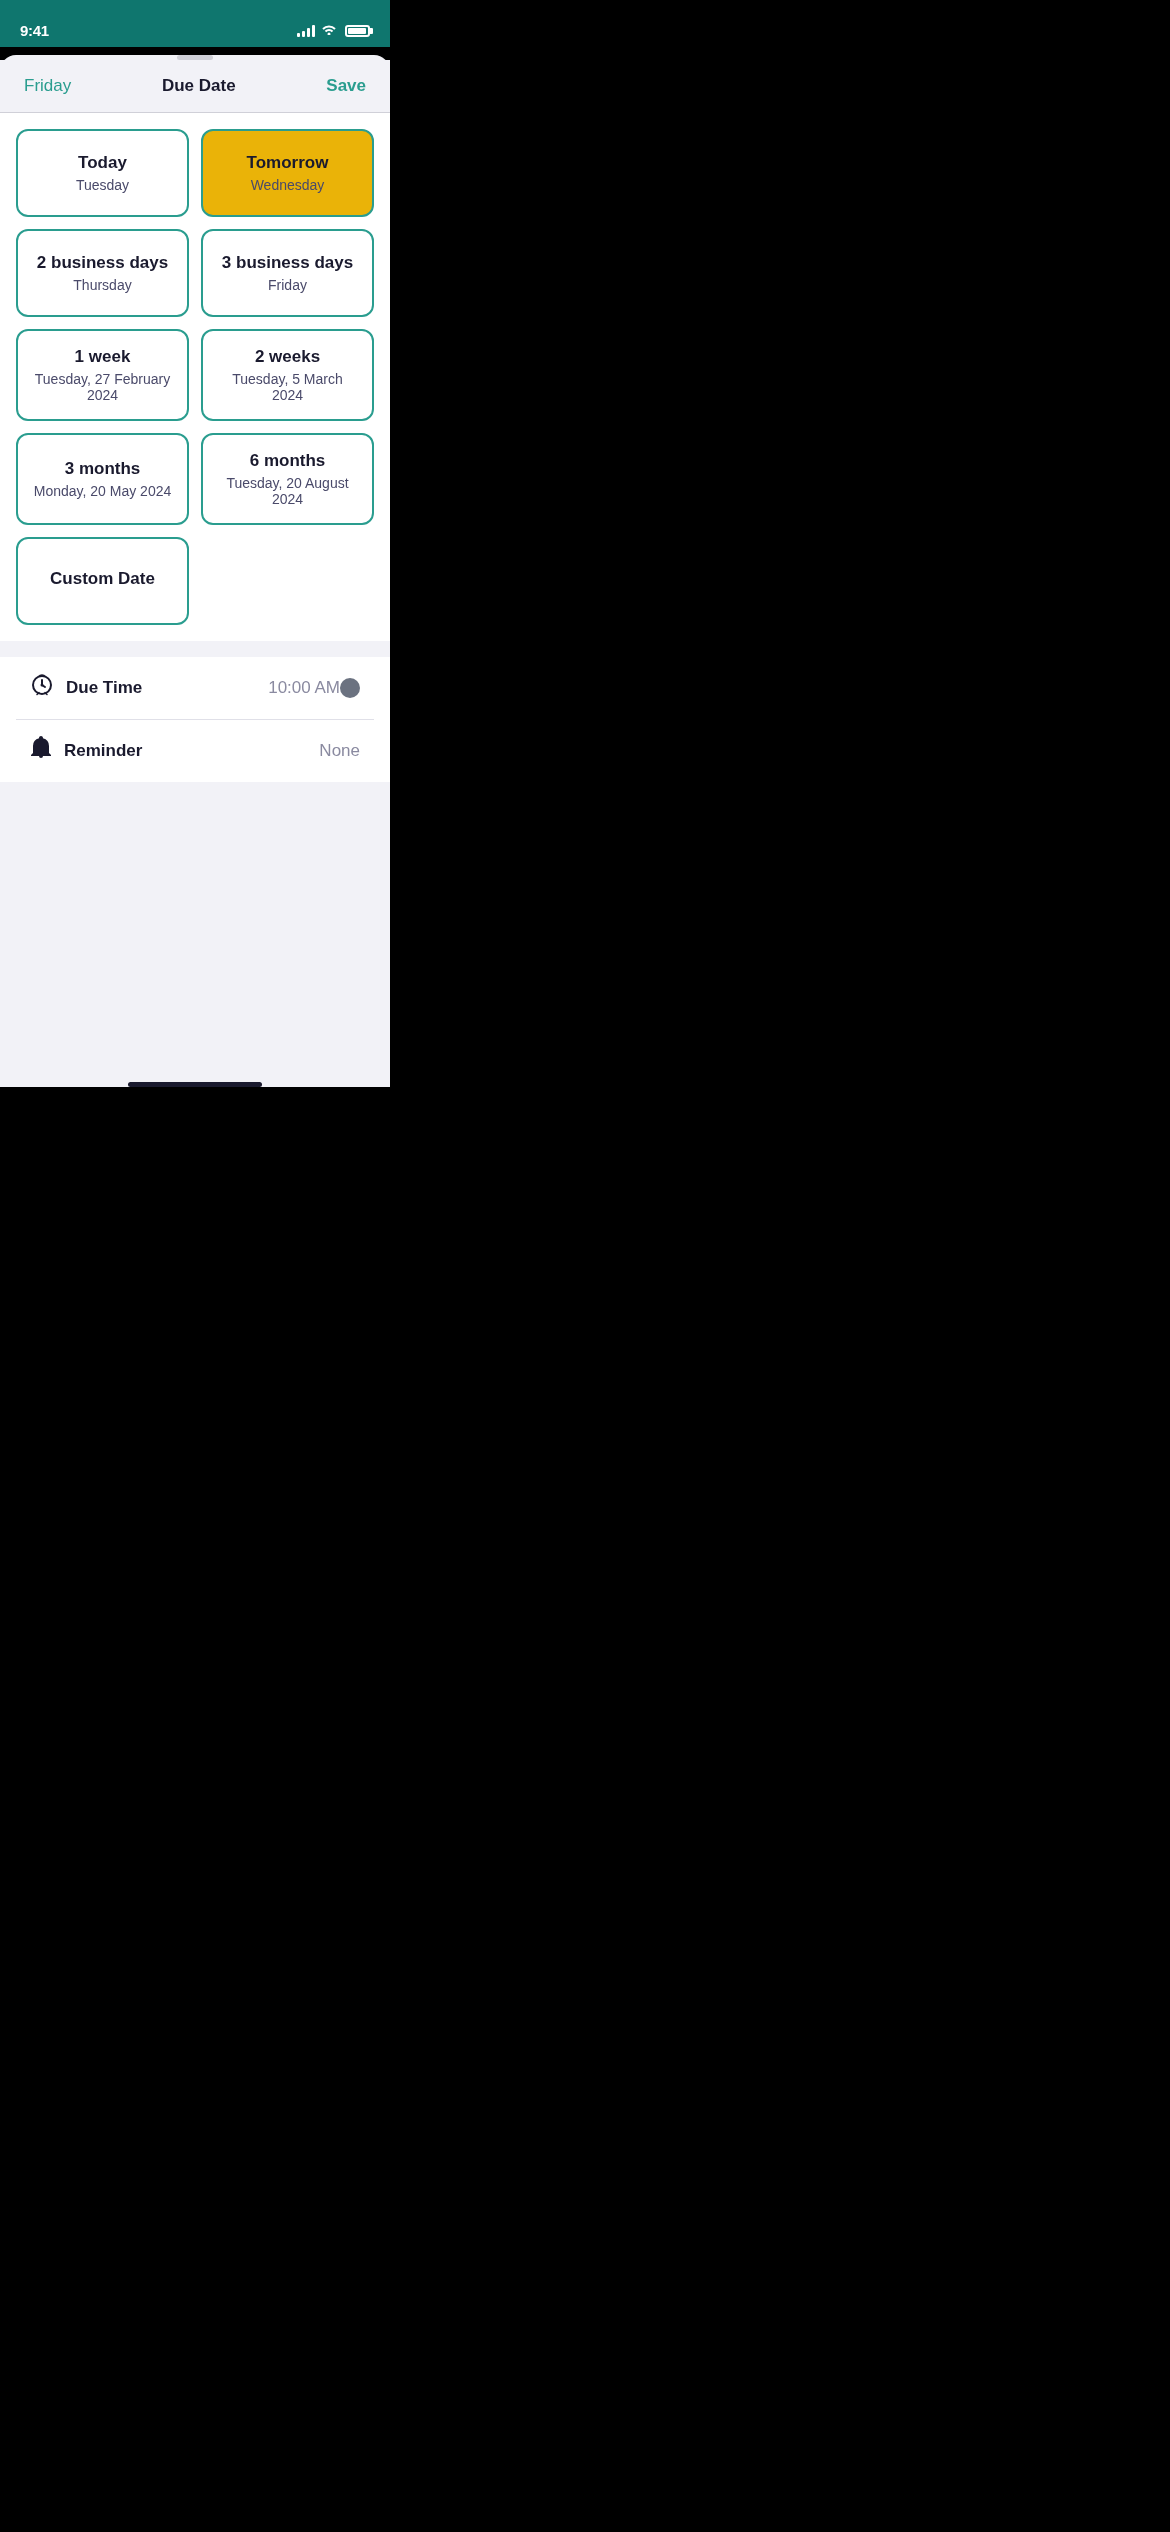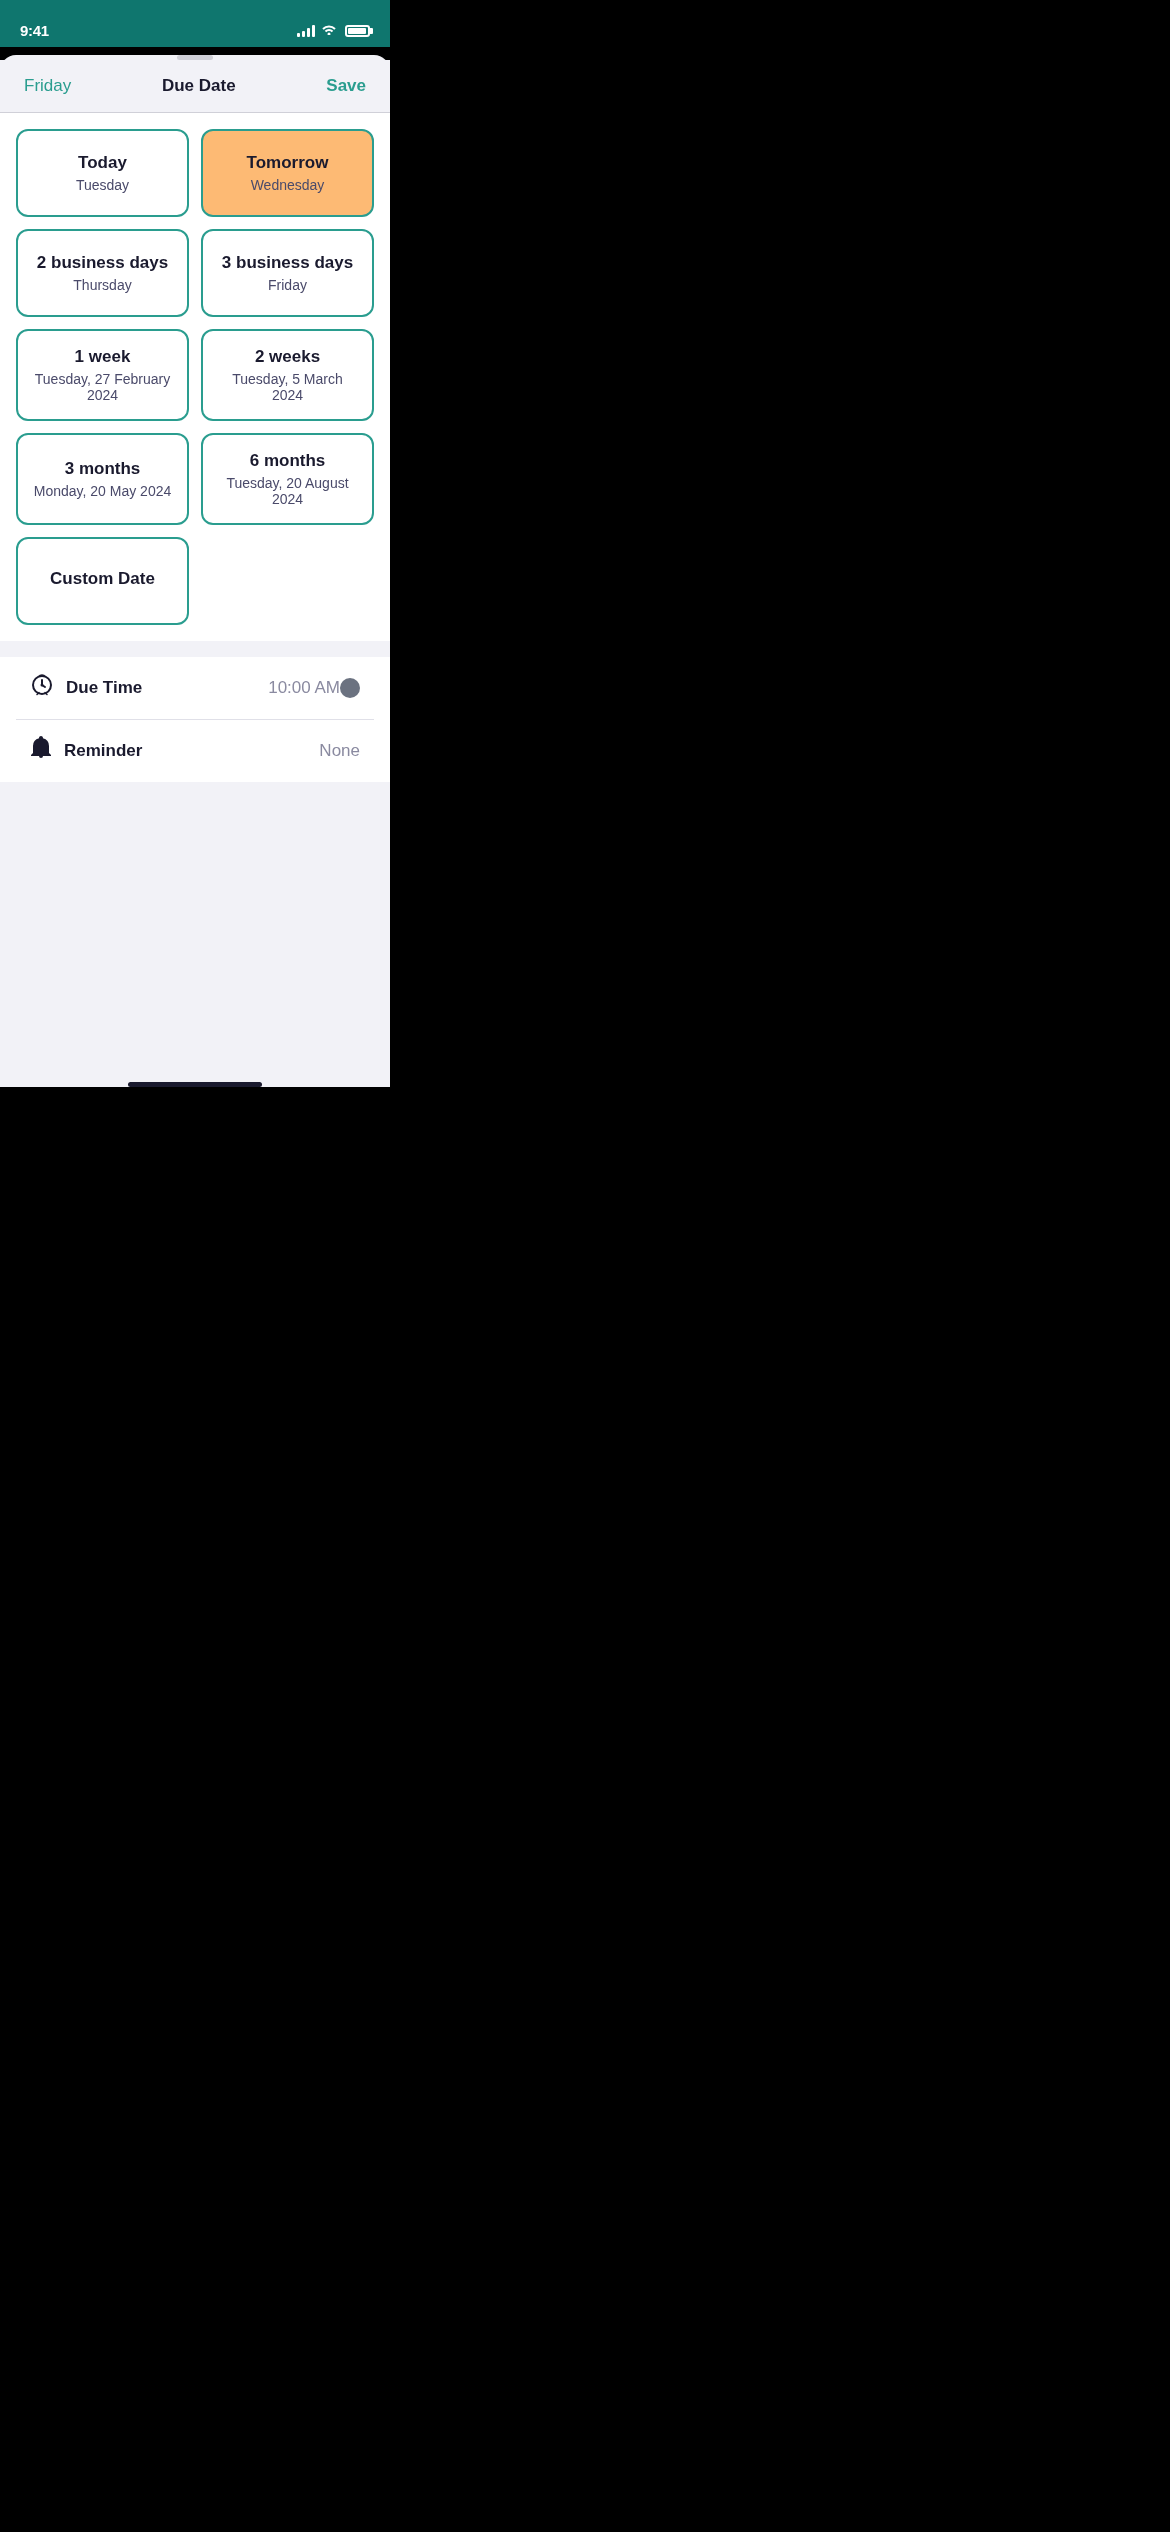--- a/index.html
+++ b/index.html
@@ -147,21 +147,21 @@
       text-align: center;
       background: #fff;
       cursor: pointer;
       display: flex;
       flex-direction: column;
       justify-content: center;
       min-height: 88px;
     }
 
     .date-option.selected {
-      background: #fdba74;
+      background: #eab308;
       border-width: 2.5px;
     }
 
     .date-option-title {
       font-size: 17px;
       font-weight: 700;
       color: #1a1a2e;
       margin-bottom: 4px;
     }
 

